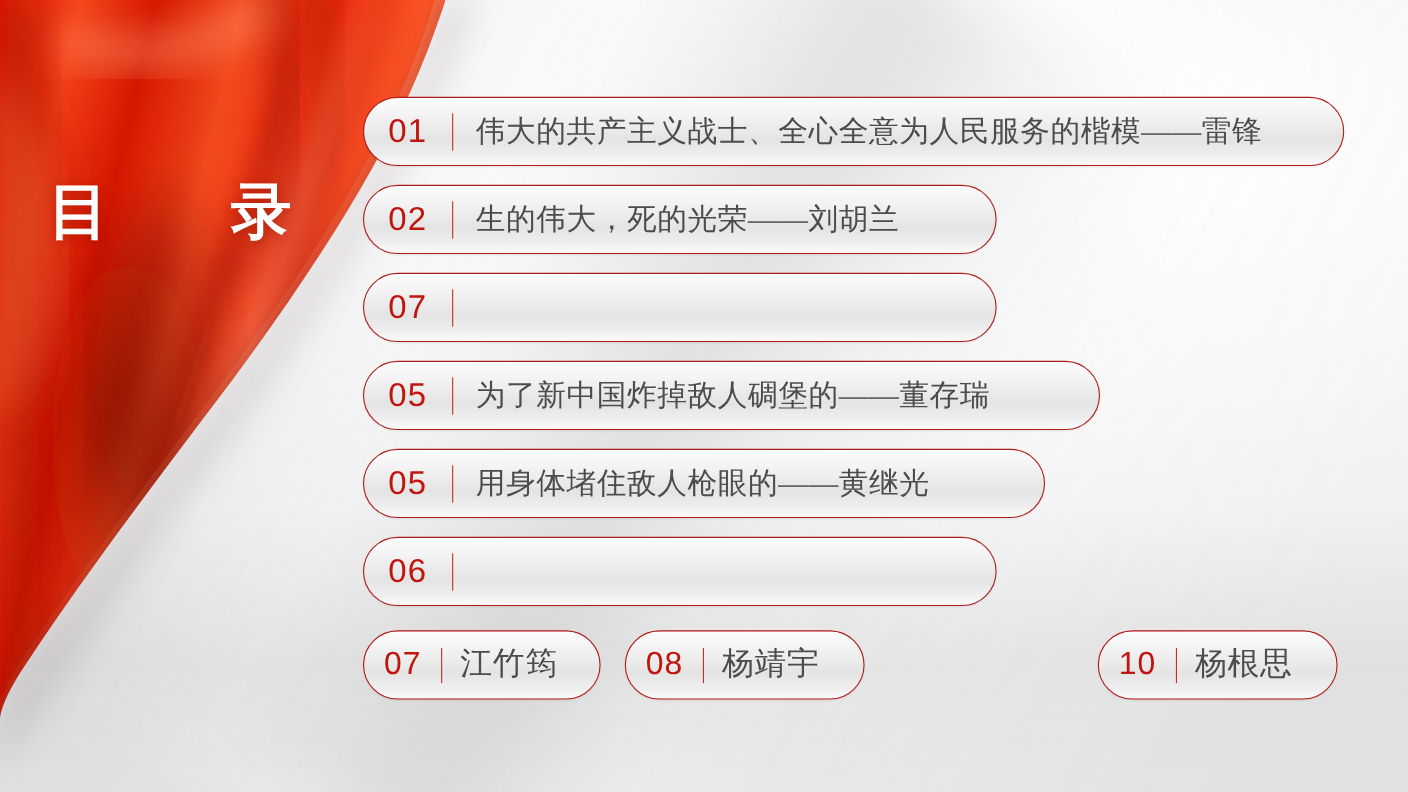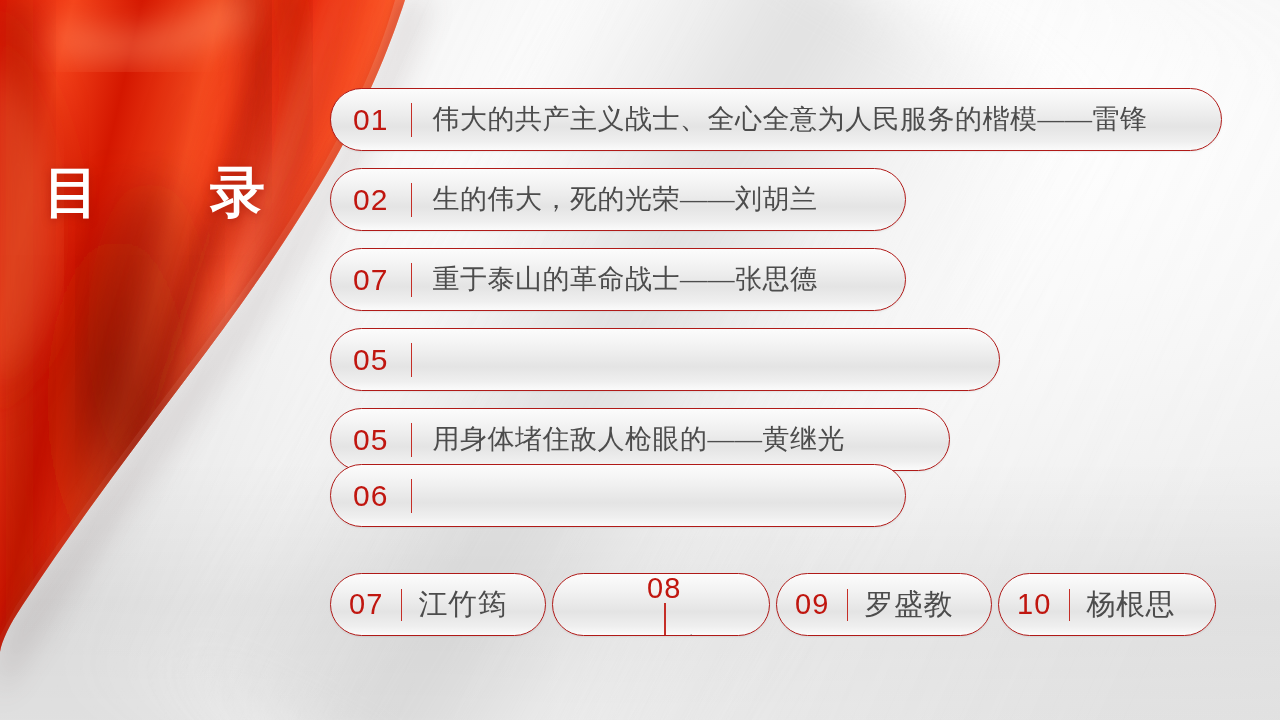--- a/index.html
+++ b/index.html
@@ -300,56 +300,51 @@
 
     <div class="pill" id="r1" style="left: 330px; top: 168px; width: 576px;">
       <span class="pill-num">02</span>
       <span class="pill-div"></span>
       <span class="pill-text">生的伟大，死的光荣——刘胡兰</span>
     </div>
 
     <div class="pill" id="r2" style="left: 330px; top: 248px; width: 576px;">
       <span class="pill-num">07</span>
       <span class="pill-div"></span>
-      <span class="pill-text">重于泰山的革命战士——张思德</span>
     </div>
 
     <div class="pill" id="r3" style="left: 330px; top: 328px; width: 670px;">
       <span class="pill-num">05</span>
       <span class="pill-div"></span>
+      <span class="pill-text">为了新中国炸掉敌人碉堡的——董存瑞</span>
     </div>
 
     <div class="pill" id="r4" style="left: 330px; top: 408px; width: 620px;">
       <span class="pill-num">05</span>
       <span class="pill-div"></span>
       <span class="pill-text">用身体堵住敌人枪眼的——黄继光</span>
     </div>
 
-    <div class="pill" id="r5" style="left: 330px; top: 464px; width: 576px;">
+    <div class="pill" id="r5" style="left: 330px; top: 488px; width: 576px;">
       <span class="pill-num">06</span>
       <span class="pill-div"></span>
     </div>
 
     <div class="pill short" id="b0" style="left: 330px; top: 573px; width: 216px;">
       <span class="pill-num">07</span>
       <span class="pill-div"></span>
       <span class="pill-text">江竹筠</span>
     </div>
 
-    <div class="pill short" id="b1" style="left: 552px; top: 573px; width: 218px; flex-direction: column;">
+    <div class="pill short" id="b1" style="left: 568px; top: 573px; width: 218px;">
       <span class="pill-num">08</span>
       <span class="pill-div"></span>
       <span class="pill-text">杨靖宇</span>
     </div>
 
-    <div class="pill short" id="b2" style="left: 776px; top: 573px; width: 216px;">
-      <span class="pill-num">09</span>
-      <span class="pill-div"></span>
-      <span class="pill-text">罗盛教</span>
-    </div>
 
     <div class="pill short" id="b3" style="left: 998px; top: 573px; width: 218px;">
       <span class="pill-num">10</span>
       <span class="pill-div"></span>
       <span class="pill-text">杨根思</span>
     </div>
 
   </div>
 </div>
 

